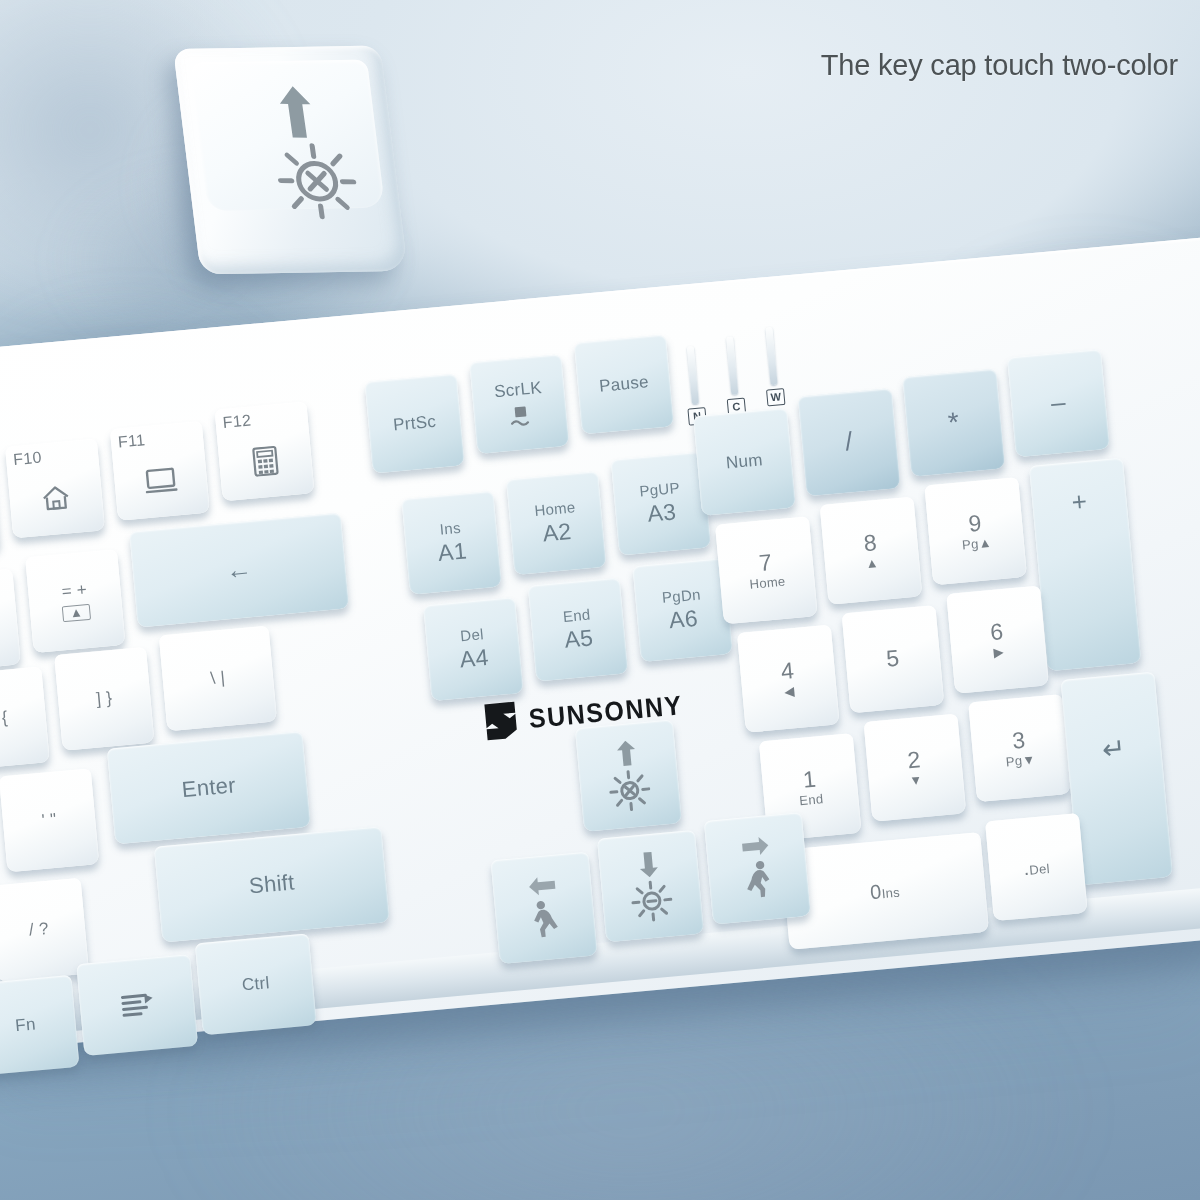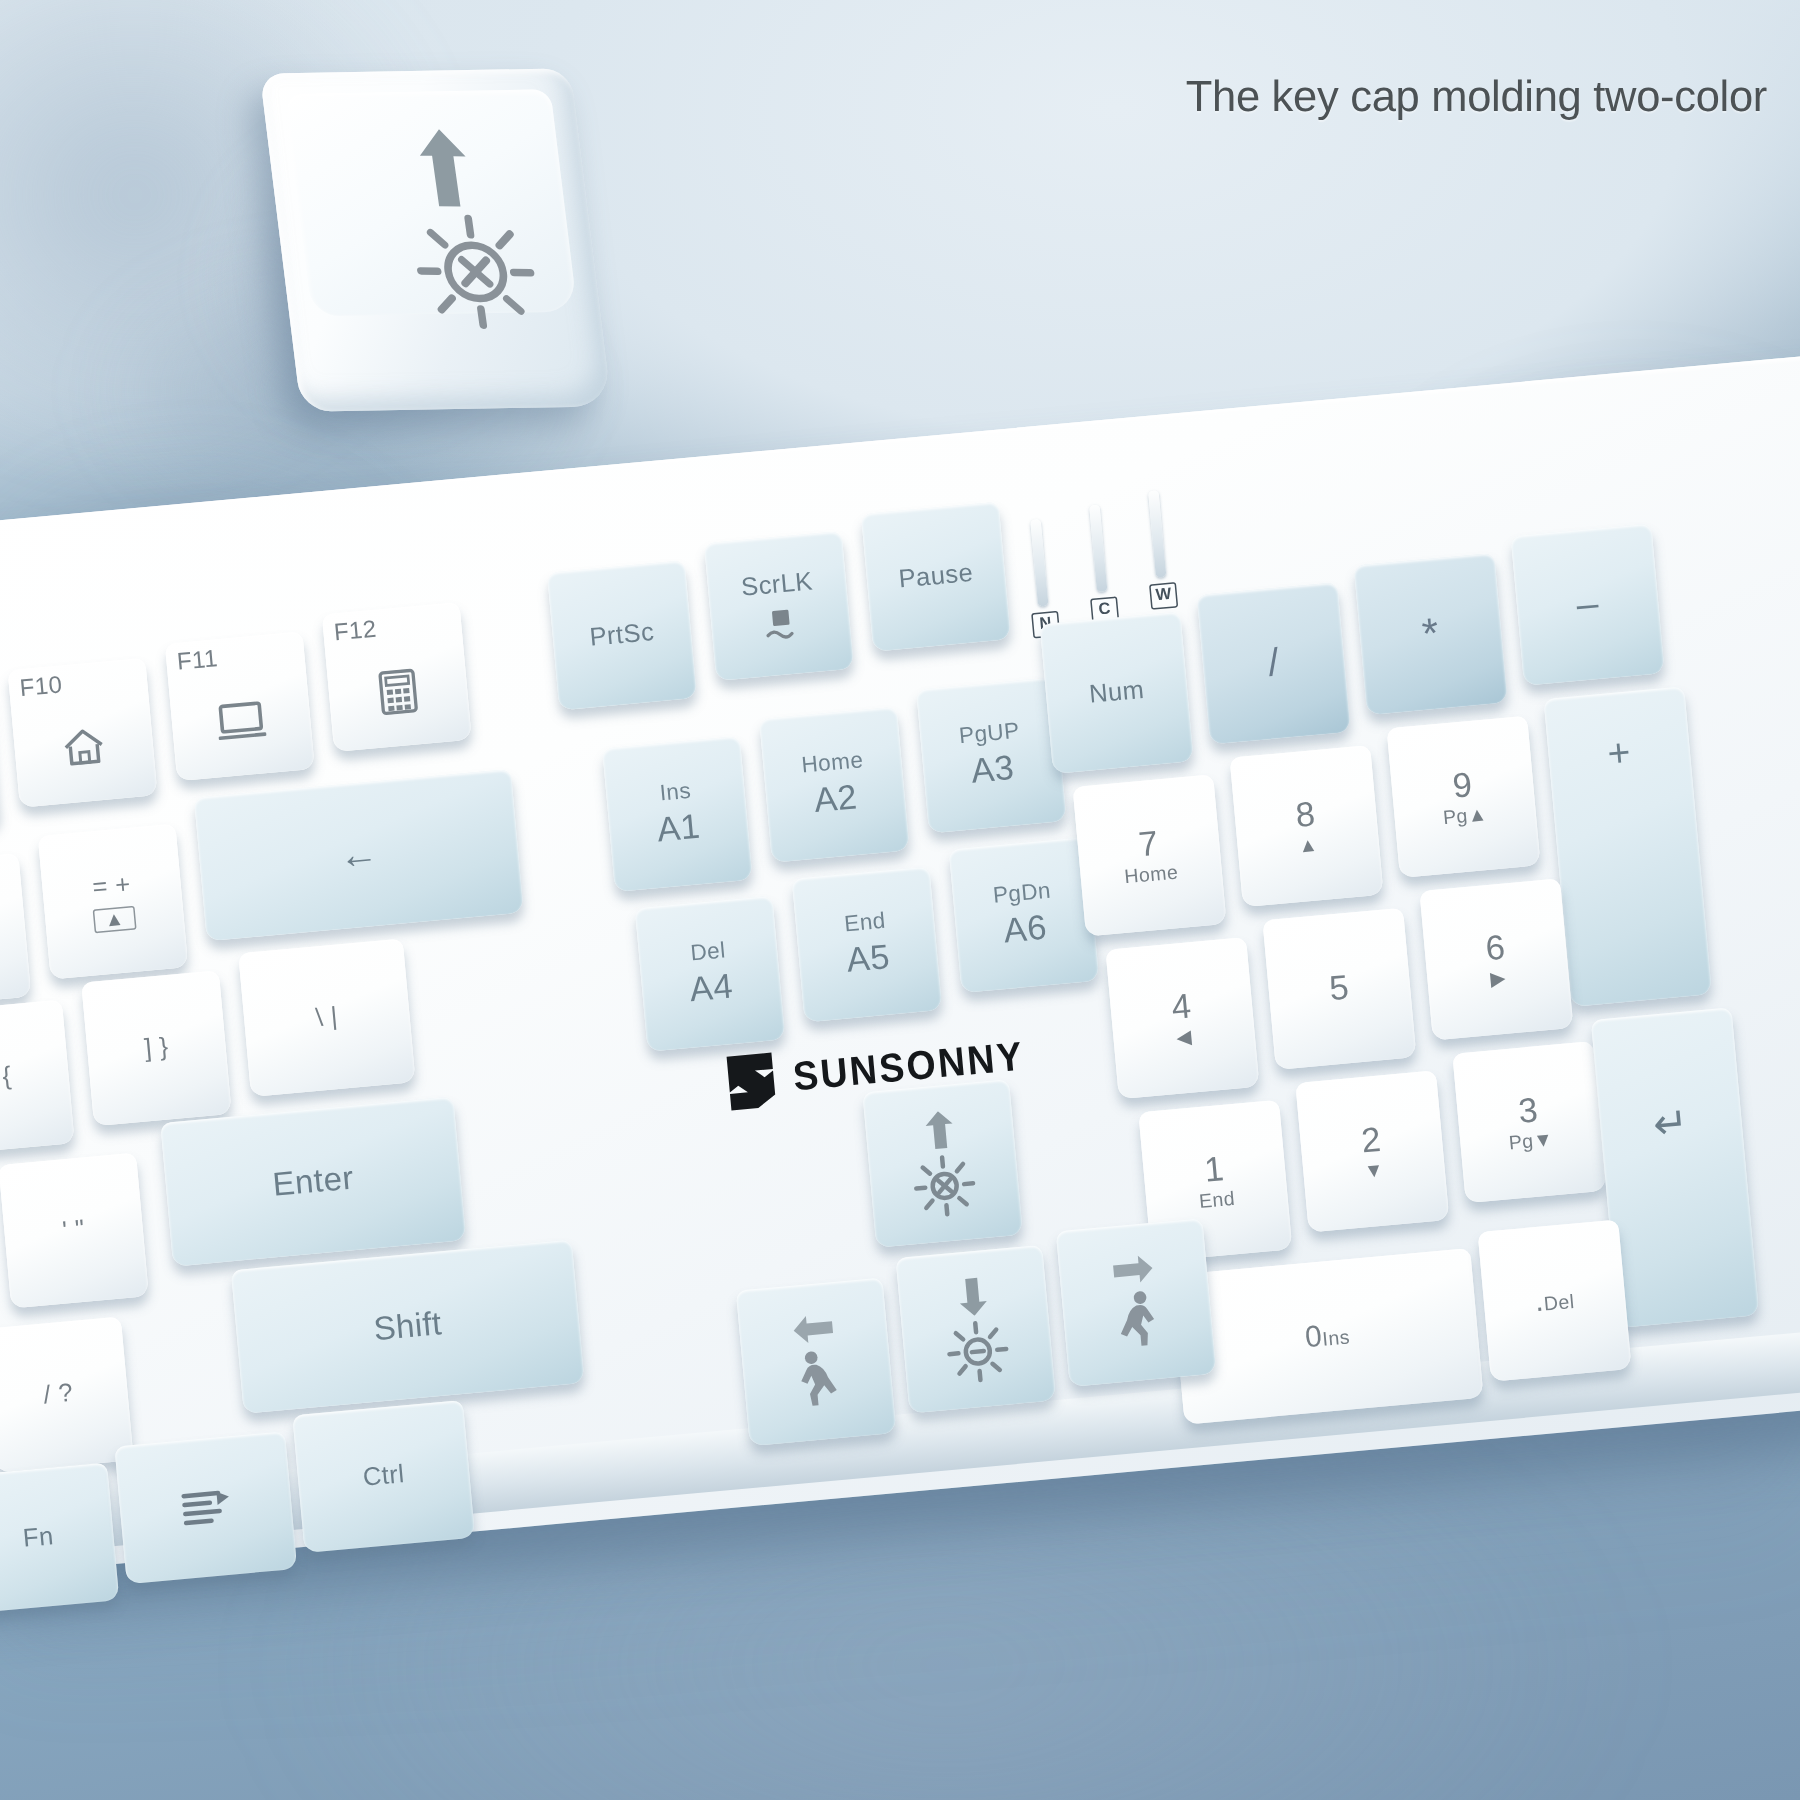--- a/index.html
+++ b/index.html
@@ -163,21 +163,21 @@
 
 <div class="blob" id="blob-topleft"></div>
 <div class="blob" id="blob-upper"></div>
 <div class="blob" id="blob-midleft"></div>
 <div class="blob" id="blob-right"></div>
 <div class="blob" id="blob-bottom"></div>
 <div class="blob" id="shadow-kbd"></div>
 
 <div id="headline-block">
   <div id="subheadline">
-    <div>The key cap molding two-color</div>
+    <div>The key cap touch two-color</div>
   </div>
 </div>
 
 <div id="floating-keycap">
   <div class="fk-shadow"></div>
   <div class="fk-body"></div>
   <div class="fk-top"></div>
   <div class="fk-legend">
     <svg class="ic" width="130" height="150" viewBox="0 0 130 150">
       <path d="M46 44 L46 10 L38 10 L53 -8 L68 10 L60 10 L60 44 Z" transform="translate(8,16)" fill="#8e9ba2"></path>

